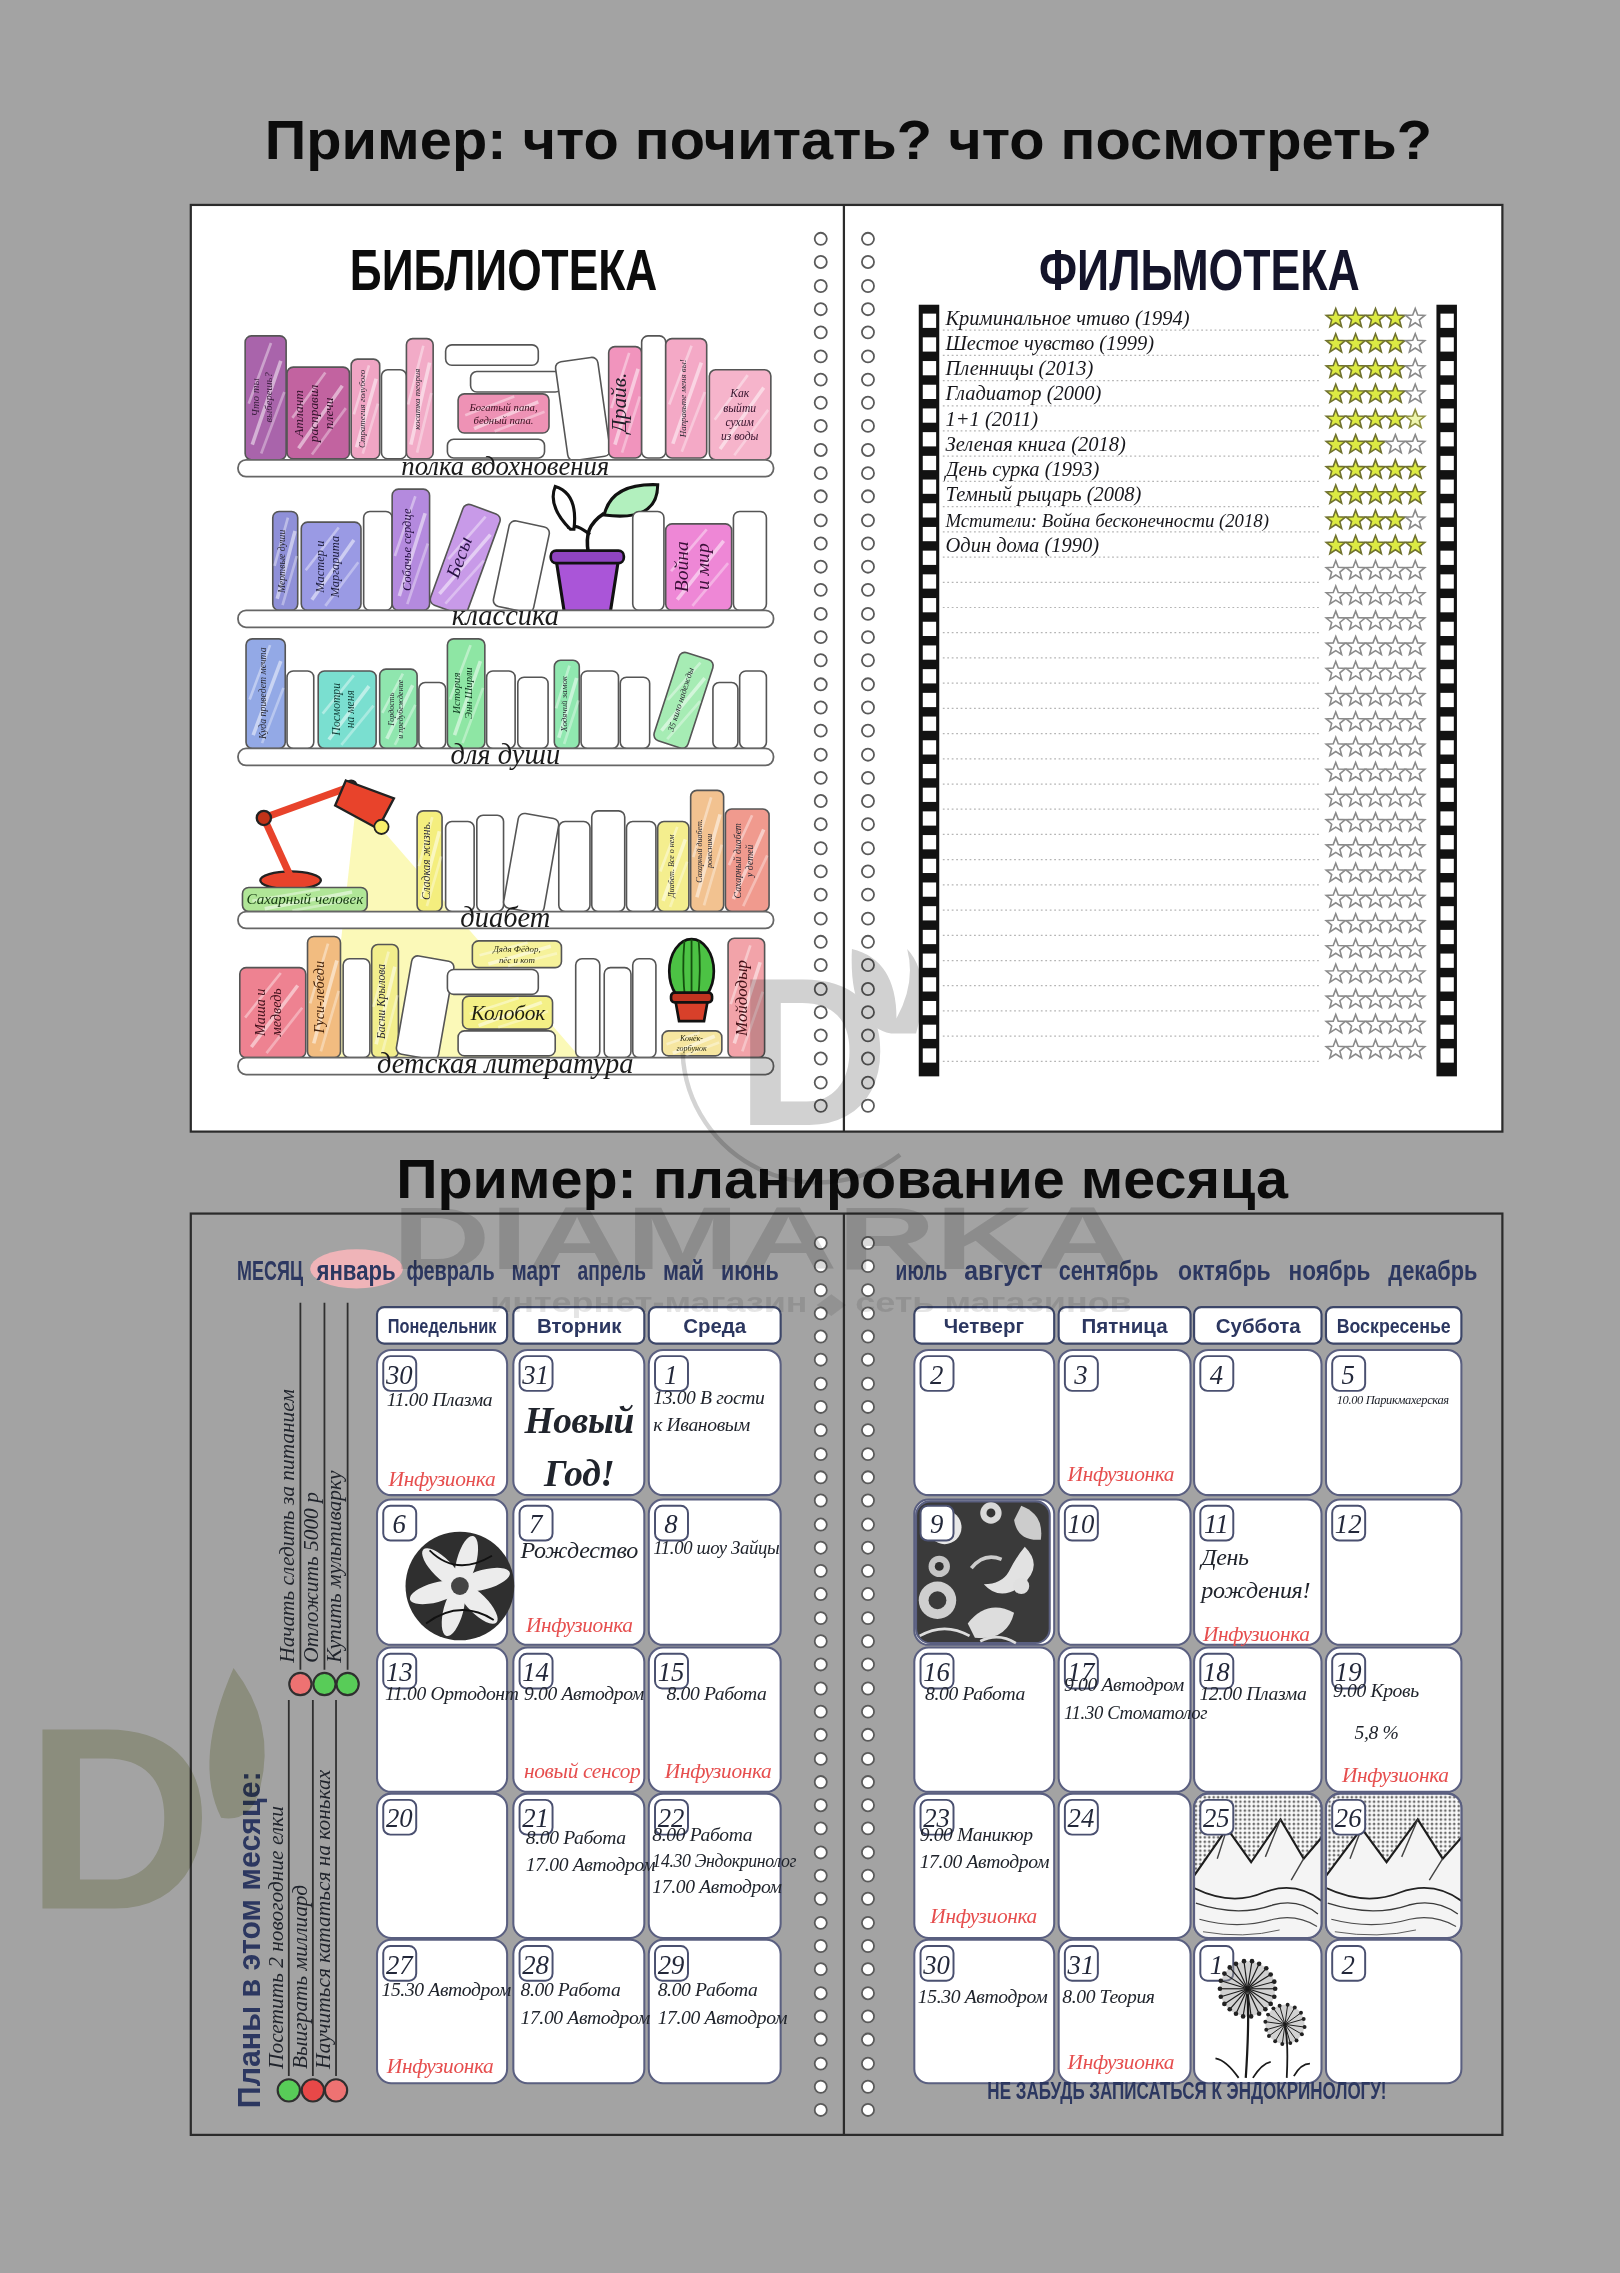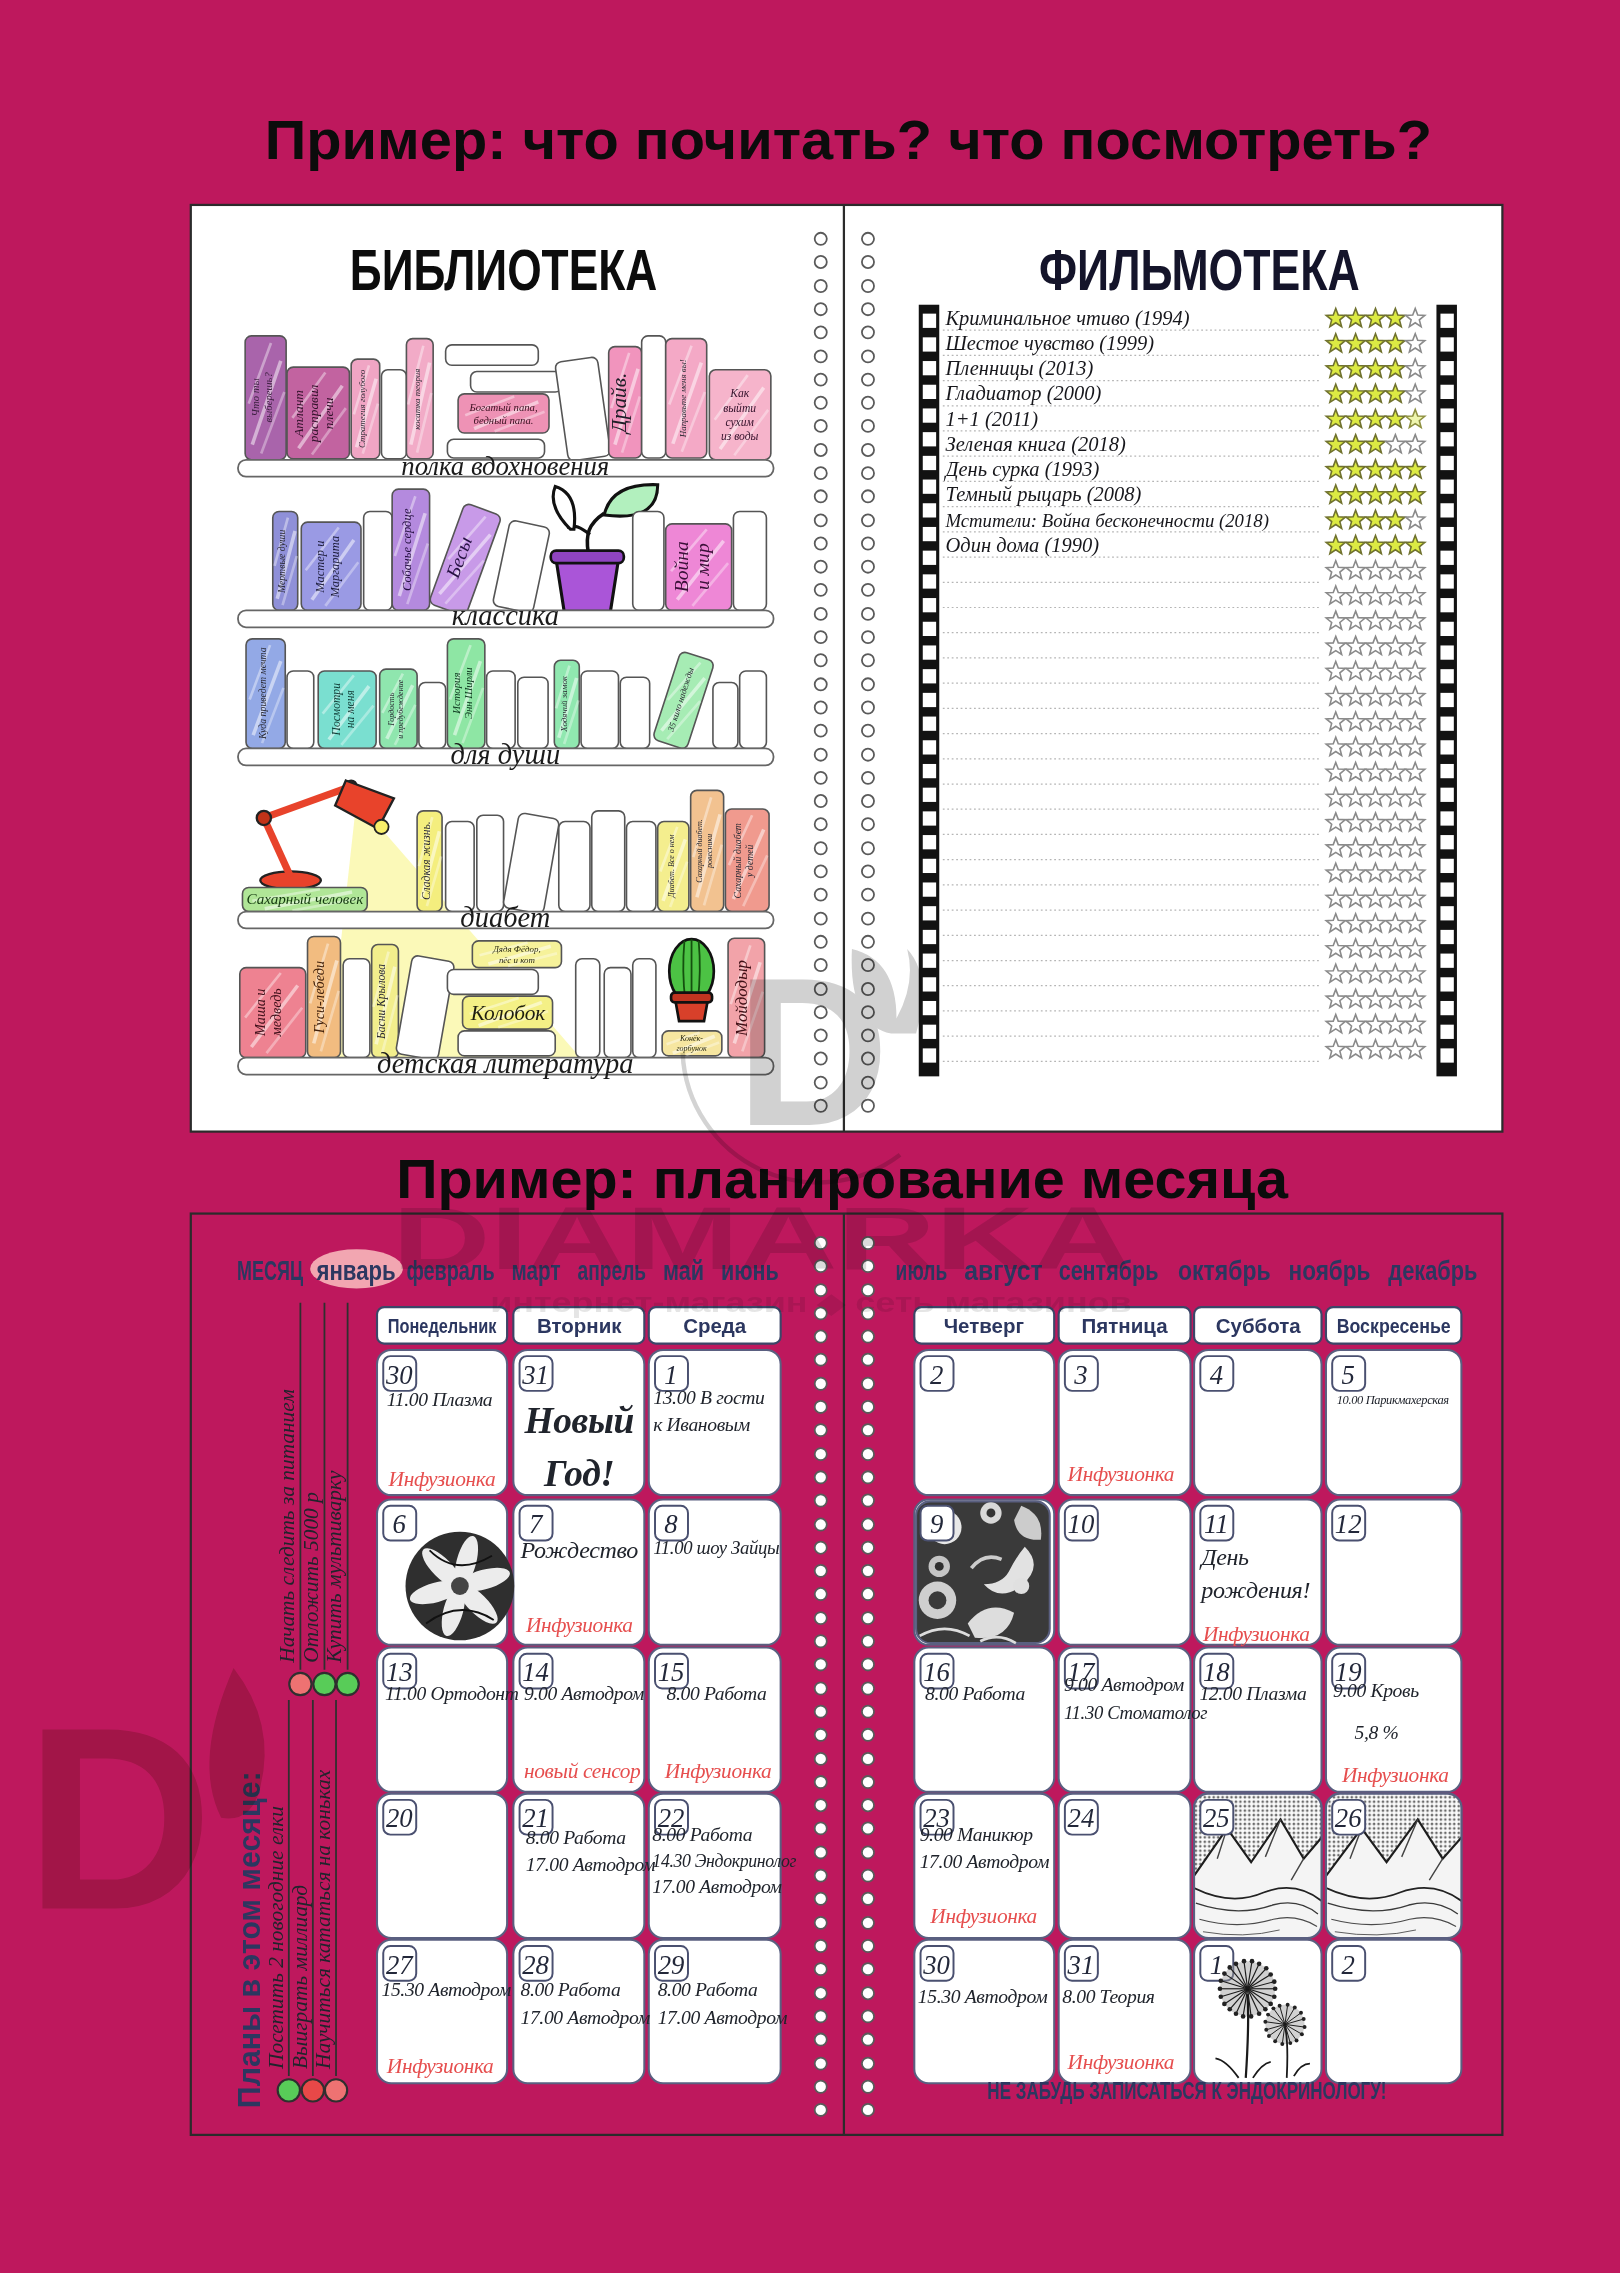--- a/index.html
+++ b/index.html
@@ -1,14 +1,14 @@
 <!DOCTYPE html>
 <html style="font-size:14.3px"><head><meta charset="utf-8"><style>
 html,body{margin:0;padding:0;background:#fff;}
-.w{position:relative;width:1621px;height:2273px;background:#be185d;overflow:hidden;font-family:"Liberation Sans",sans-serif;}
+.w{position:relative;width:1621px;height:2273px;background:#a3a3a3;overflow:hidden;font-family:"Liberation Sans",sans-serif;}
 svg{position:absolute;left:0;top:0;}
 </style></head><body>
 <div class="w">
 <svg width="1621" height="2273" viewBox="0 0 1819 2551">
 <defs>
 <path id="st" d="M0.0,-11.2 L2.8,-3.9 L10.7,-3.5 L4.6,1.5 L6.6,9.1 L0.0,4.8 L-6.6,9.1 L-4.6,1.5 L-10.7,-3.5 L-2.8,-3.9 Z"></path>
 <pattern id="ht" patternUnits="userSpaceOnUse" width="5" height="5">
           <rect width="5" height="5" fill="#fafafa"></rect>
           <circle cx="2" cy="2" r="1.5" fill="#6a6a6a"></circle>
         </pattern>

